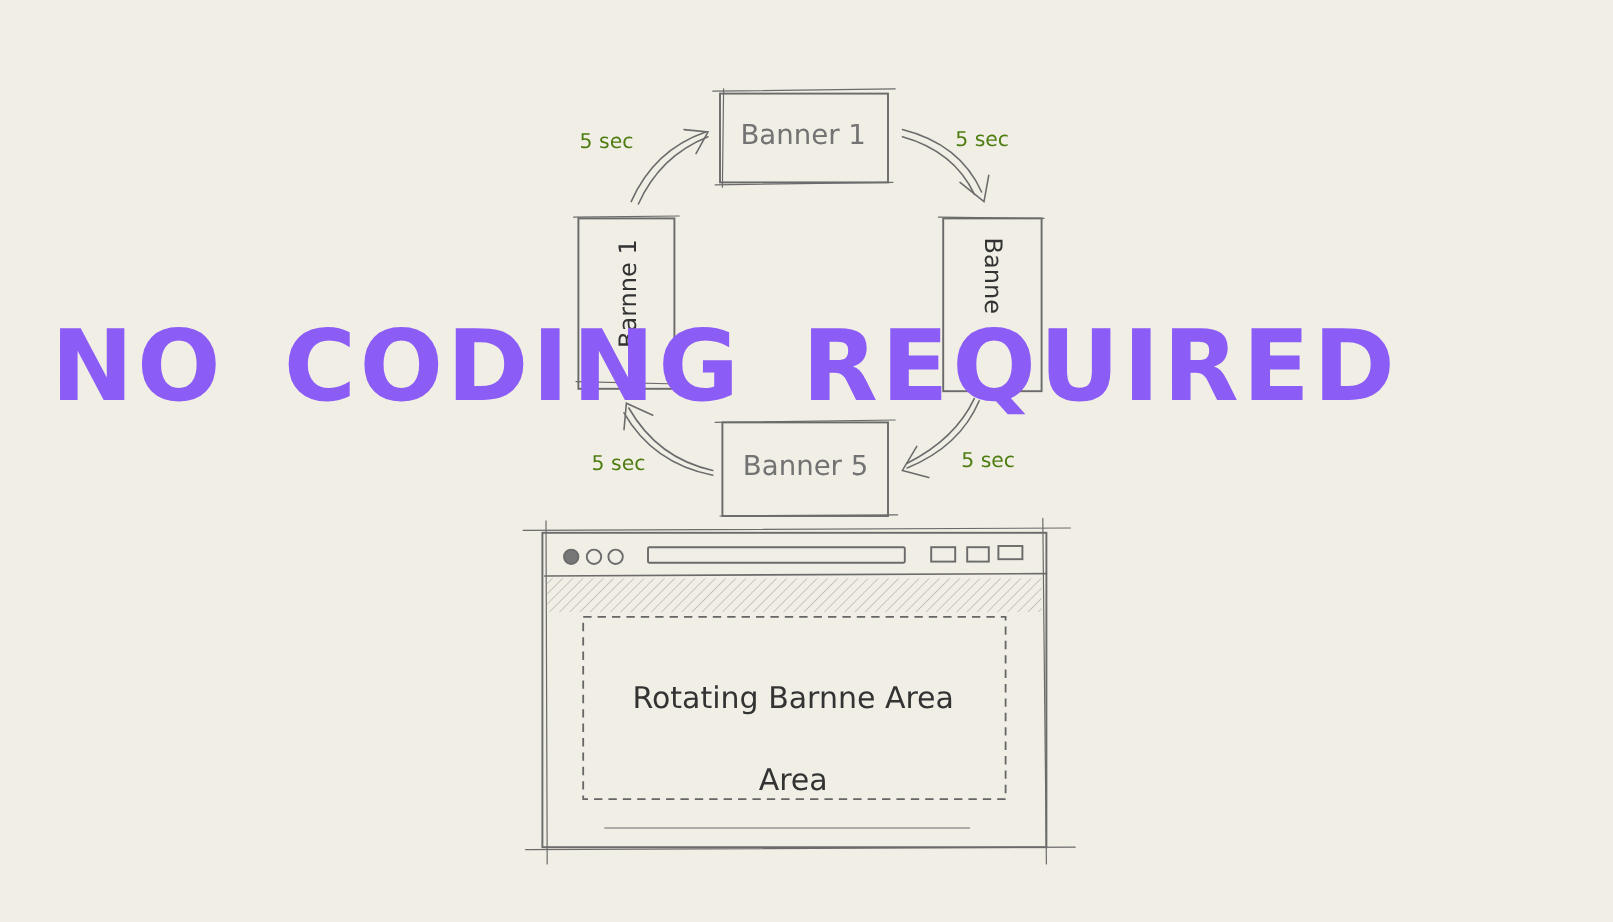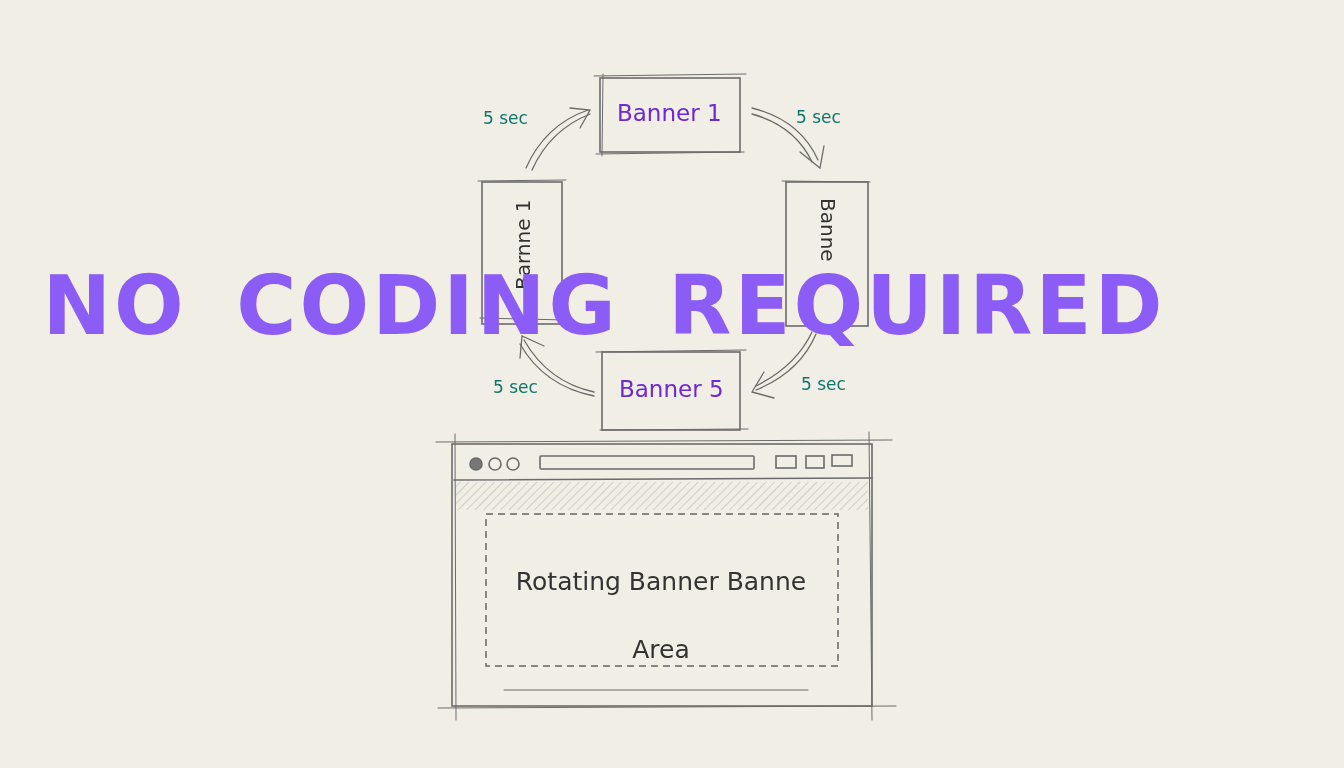--- a/index.html
+++ b/index.html
@@ -4,22 +4,22 @@
   <style>
     html, body { margin: 0; padding: 0; }
     body {
       width: 1344px; height: 768px; overflow: hidden;
       background: #f1eee6;
       position: relative;
       font-family: "DejaVu Sans", sans-serif;
       color: #333;
     }
     svg.sketch { position: absolute; left: 0; top: 0; }
-    .box-label { position: absolute; font-size: 23px; color: #6d28d9; white-space: nowrap; }
-    .sec-label { position: absolute; font-size: 17px; color: #0f766e; white-space: nowrap; }
+    .box-label { position: absolute; font-size: 23px; color: #737373; white-space: nowrap; }
+    .sec-label { position: absolute; font-size: 17px; color: #4d7c0f; white-space: nowrap; }
     .vert { position: absolute; font-size: 20px; color: #333; white-space: nowrap; transform-origin: 0 0; }
     .headline {
       position: absolute; left: 0; top: 258px; width: 1208px;
       text-align: center; font-family: "DejaVu Sans", sans-serif;
       font-weight: bold; font-size: 82px; letter-spacing: 3px;
       color: #8b5cf6; word-spacing: 18px;
     }
     .banner-text {
       position: absolute; left: 486px; width: 350px; text-align: center;
       font-size: 25px; color: #333; line-height: 44px;
@@ -112,14 +112,14 @@
 <div class="vert" style="left:511px; top:290px; transform: rotate(-90deg);">Barnne 1</div>
 <div class="vert" style="left:840px; top:198px; transform: rotate(90deg);">Banne</div>
 
 <div class="sec-label" style="left:483px; top:108px;">5 sec</div>
 <div class="sec-label" style="left:796px; top:107px;">5 sec</div>
 <div class="sec-label" style="left:493px; top:377px;">5 sec</div>
 <div class="sec-label" style="left:801px; top:374px;">5 sec</div>
 
 <div class="headline">NO CODING REQUIRED</div>
 
-<div class="banner-text" style="top:560px;">Rotating Banner Banne</div>
+<div class="banner-text" style="top:560px;">Rotating Barnne Area</div>
 <div class="banner-text" style="top:606px;margin-top:22px;">Area</div>
 
 </body></html>

